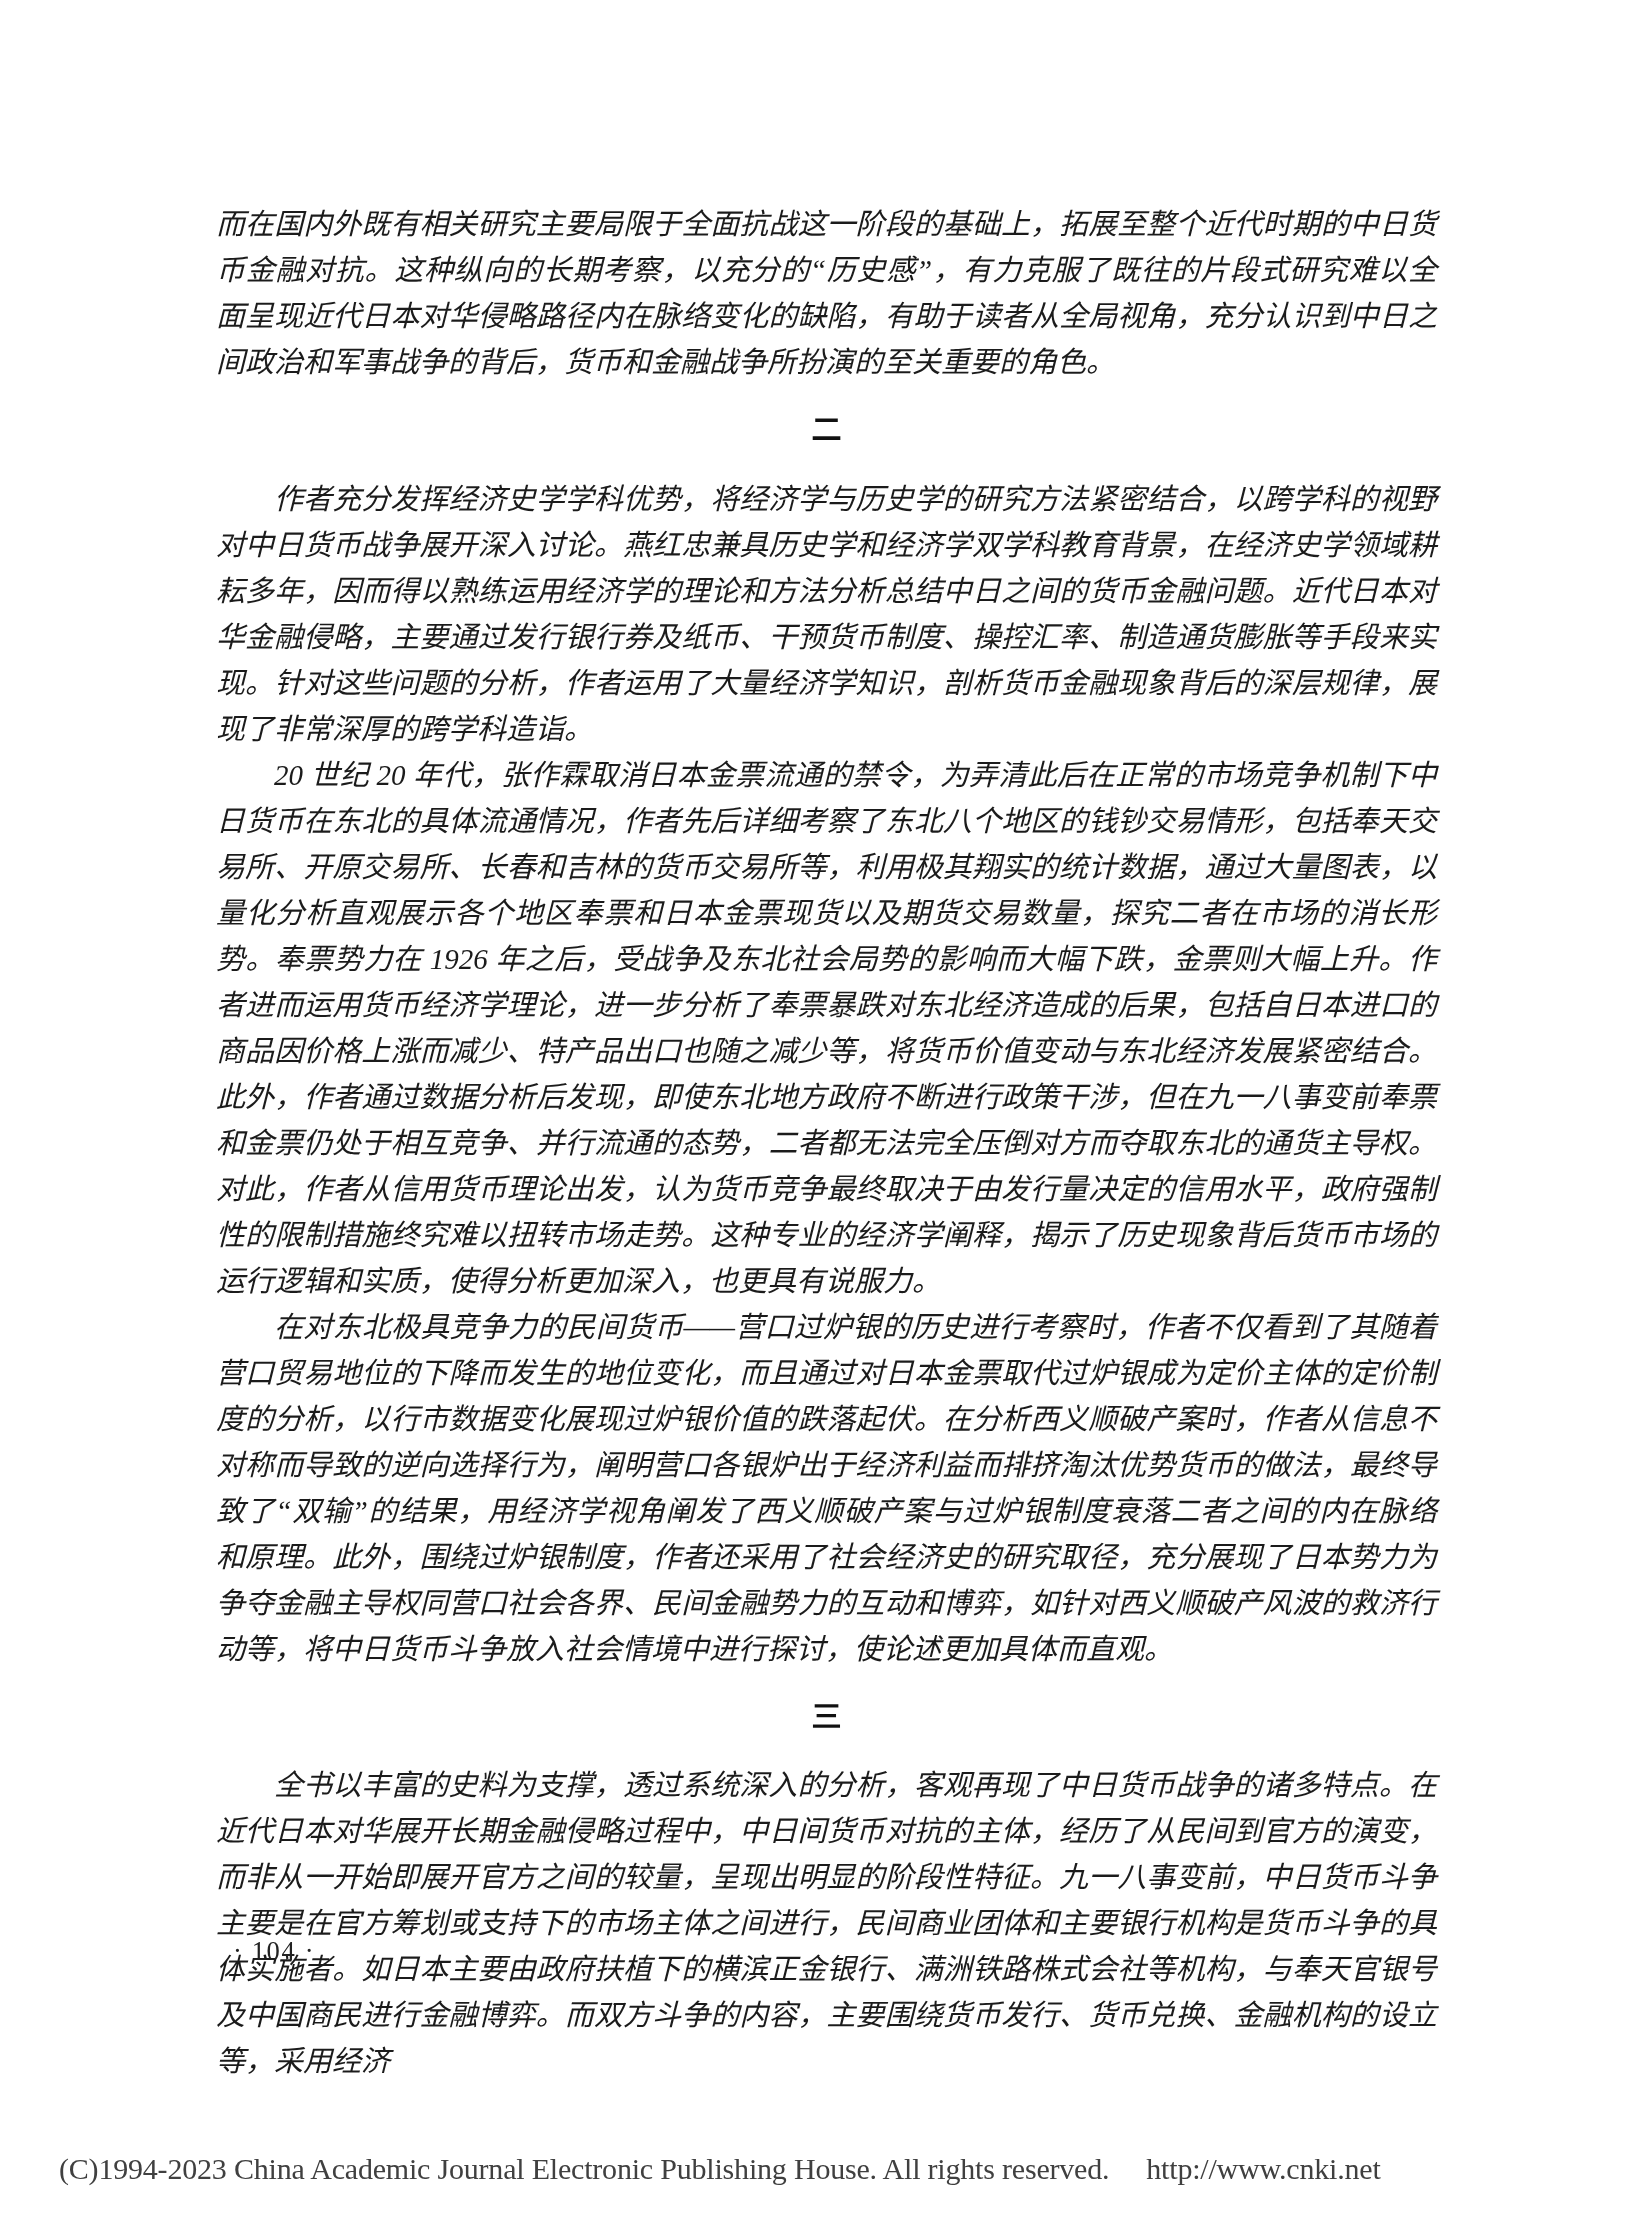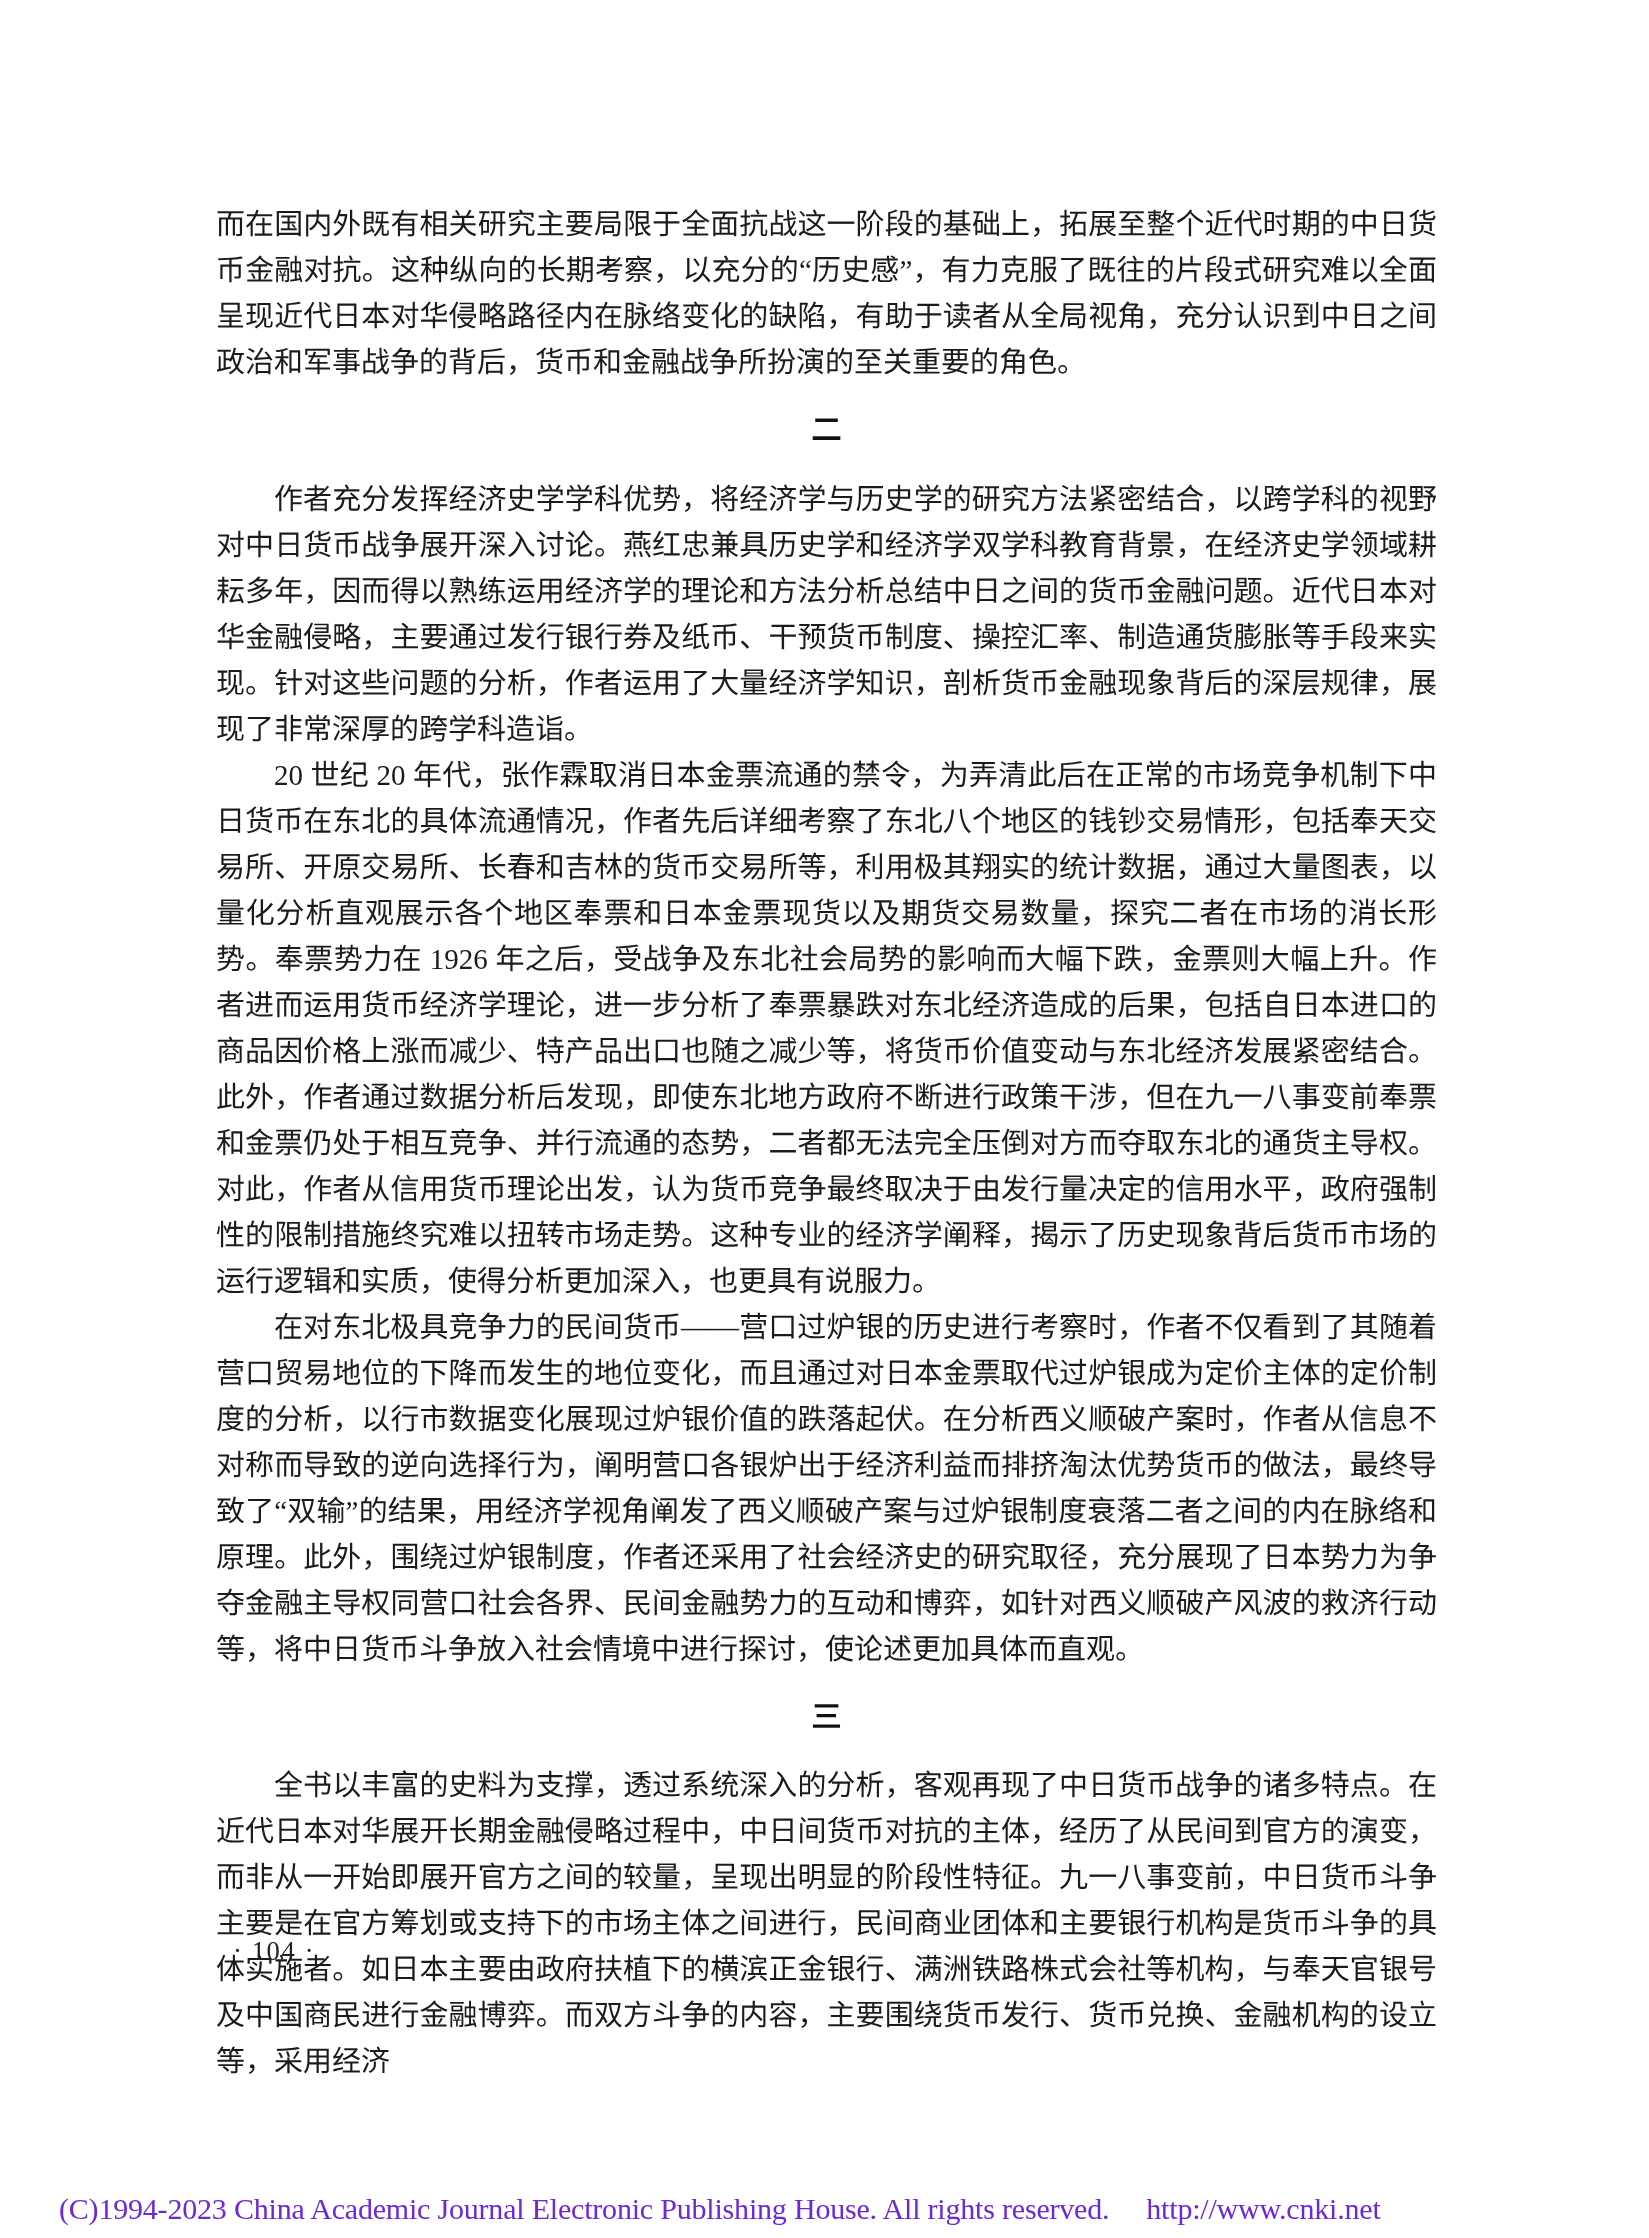--- a/index.html
+++ b/index.html
@@ -18,20 +18,21 @@
     top:201px;
     width:1221px;
     font-size:29px;
     line-height:46px;
     text-align:justify;
     text-justify:inter-ideograph;
   }
   .paragraph{
     margin:0;
     text-indent:2em;
+    font-style:italic;
   }
   .paragraph.no-indent{
     text-indent:0;
   }
   .section-heading{
     margin:22px 0 22.6px;
     text-align:center;
     text-indent:0;
     font-weight:700;
     font-size:30px;
@@ -44,24 +45,23 @@
     top:1936px;
     font-size:26.6px;
     letter-spacing:1.6px;
     color:#222222;
   }
   .footer{
     position:absolute;
     left:59px;
     top:2152px;
     font-size:30px;
-    color:#6d28d9;
+    color:#404040;
     white-space:nowrap;
     letter-spacing:-0.2px;
-    margin-top:40px;
   }
   .footer .url{
     margin-left:37px;
   }
 </style>
 </head>
 <body>
 
 <div class="page">
 

